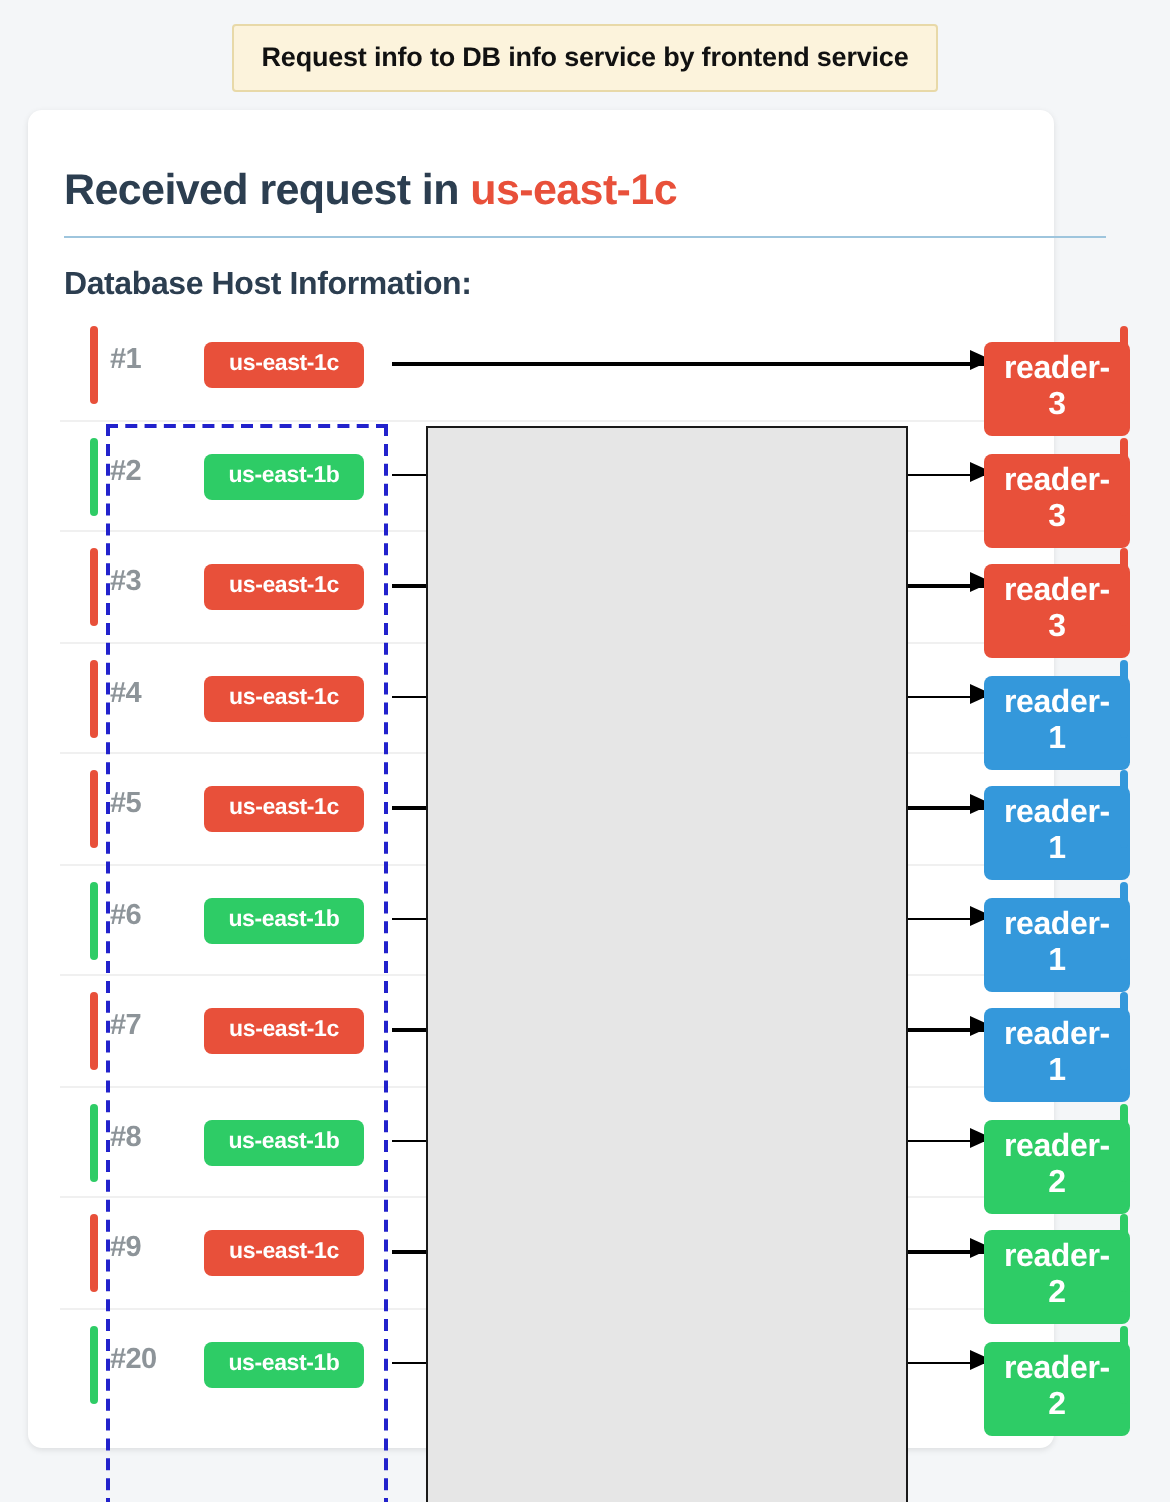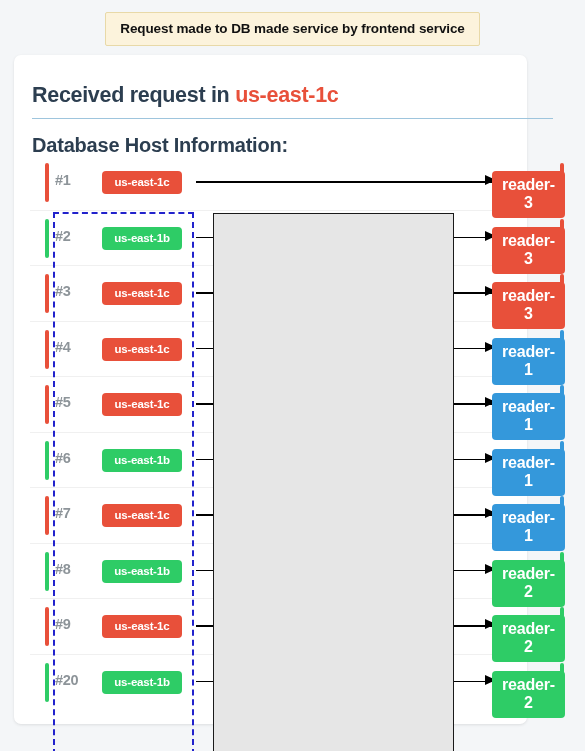--- a/index.html
+++ b/index.html
@@ -67,21 +67,21 @@
     left: 18px;
     top: 63px;
     width: 521px;
     height: 1px;
     background: #9ec5dd;
   }
   #section-label {
     position: absolute;
     left: 18px;
     top: 79px;
-    font-size: 20px;
+    font-size: 16px;
     font-weight: bold;
     color: #2c3e50;
     letter-spacing: -0.2px;
   }
 
   
   #rows {
     position: absolute;
     left: 16px;
     top: 100px;
@@ -188,21 +188,21 @@
     border: 1.5px solid #1a1a1a;
     box-sizing: border-box;
     pointer-events: none;
     z-index: 1;
   }
 </style>
 </head>
 <body>
 
 <div id="top-banner-wrap">
-  <div id="top-banner">Request made to DB made service by frontend service</div>
+  <div id="top-banner">Request info to DB info service by frontend service</div>
 </div>
 
 <div id="card">
 
   <div id="page-title">
     <span>Received request in </span><span class="az">us-east-1c</span>
   </div>
 
   <div id="title-rule"></div>
 

